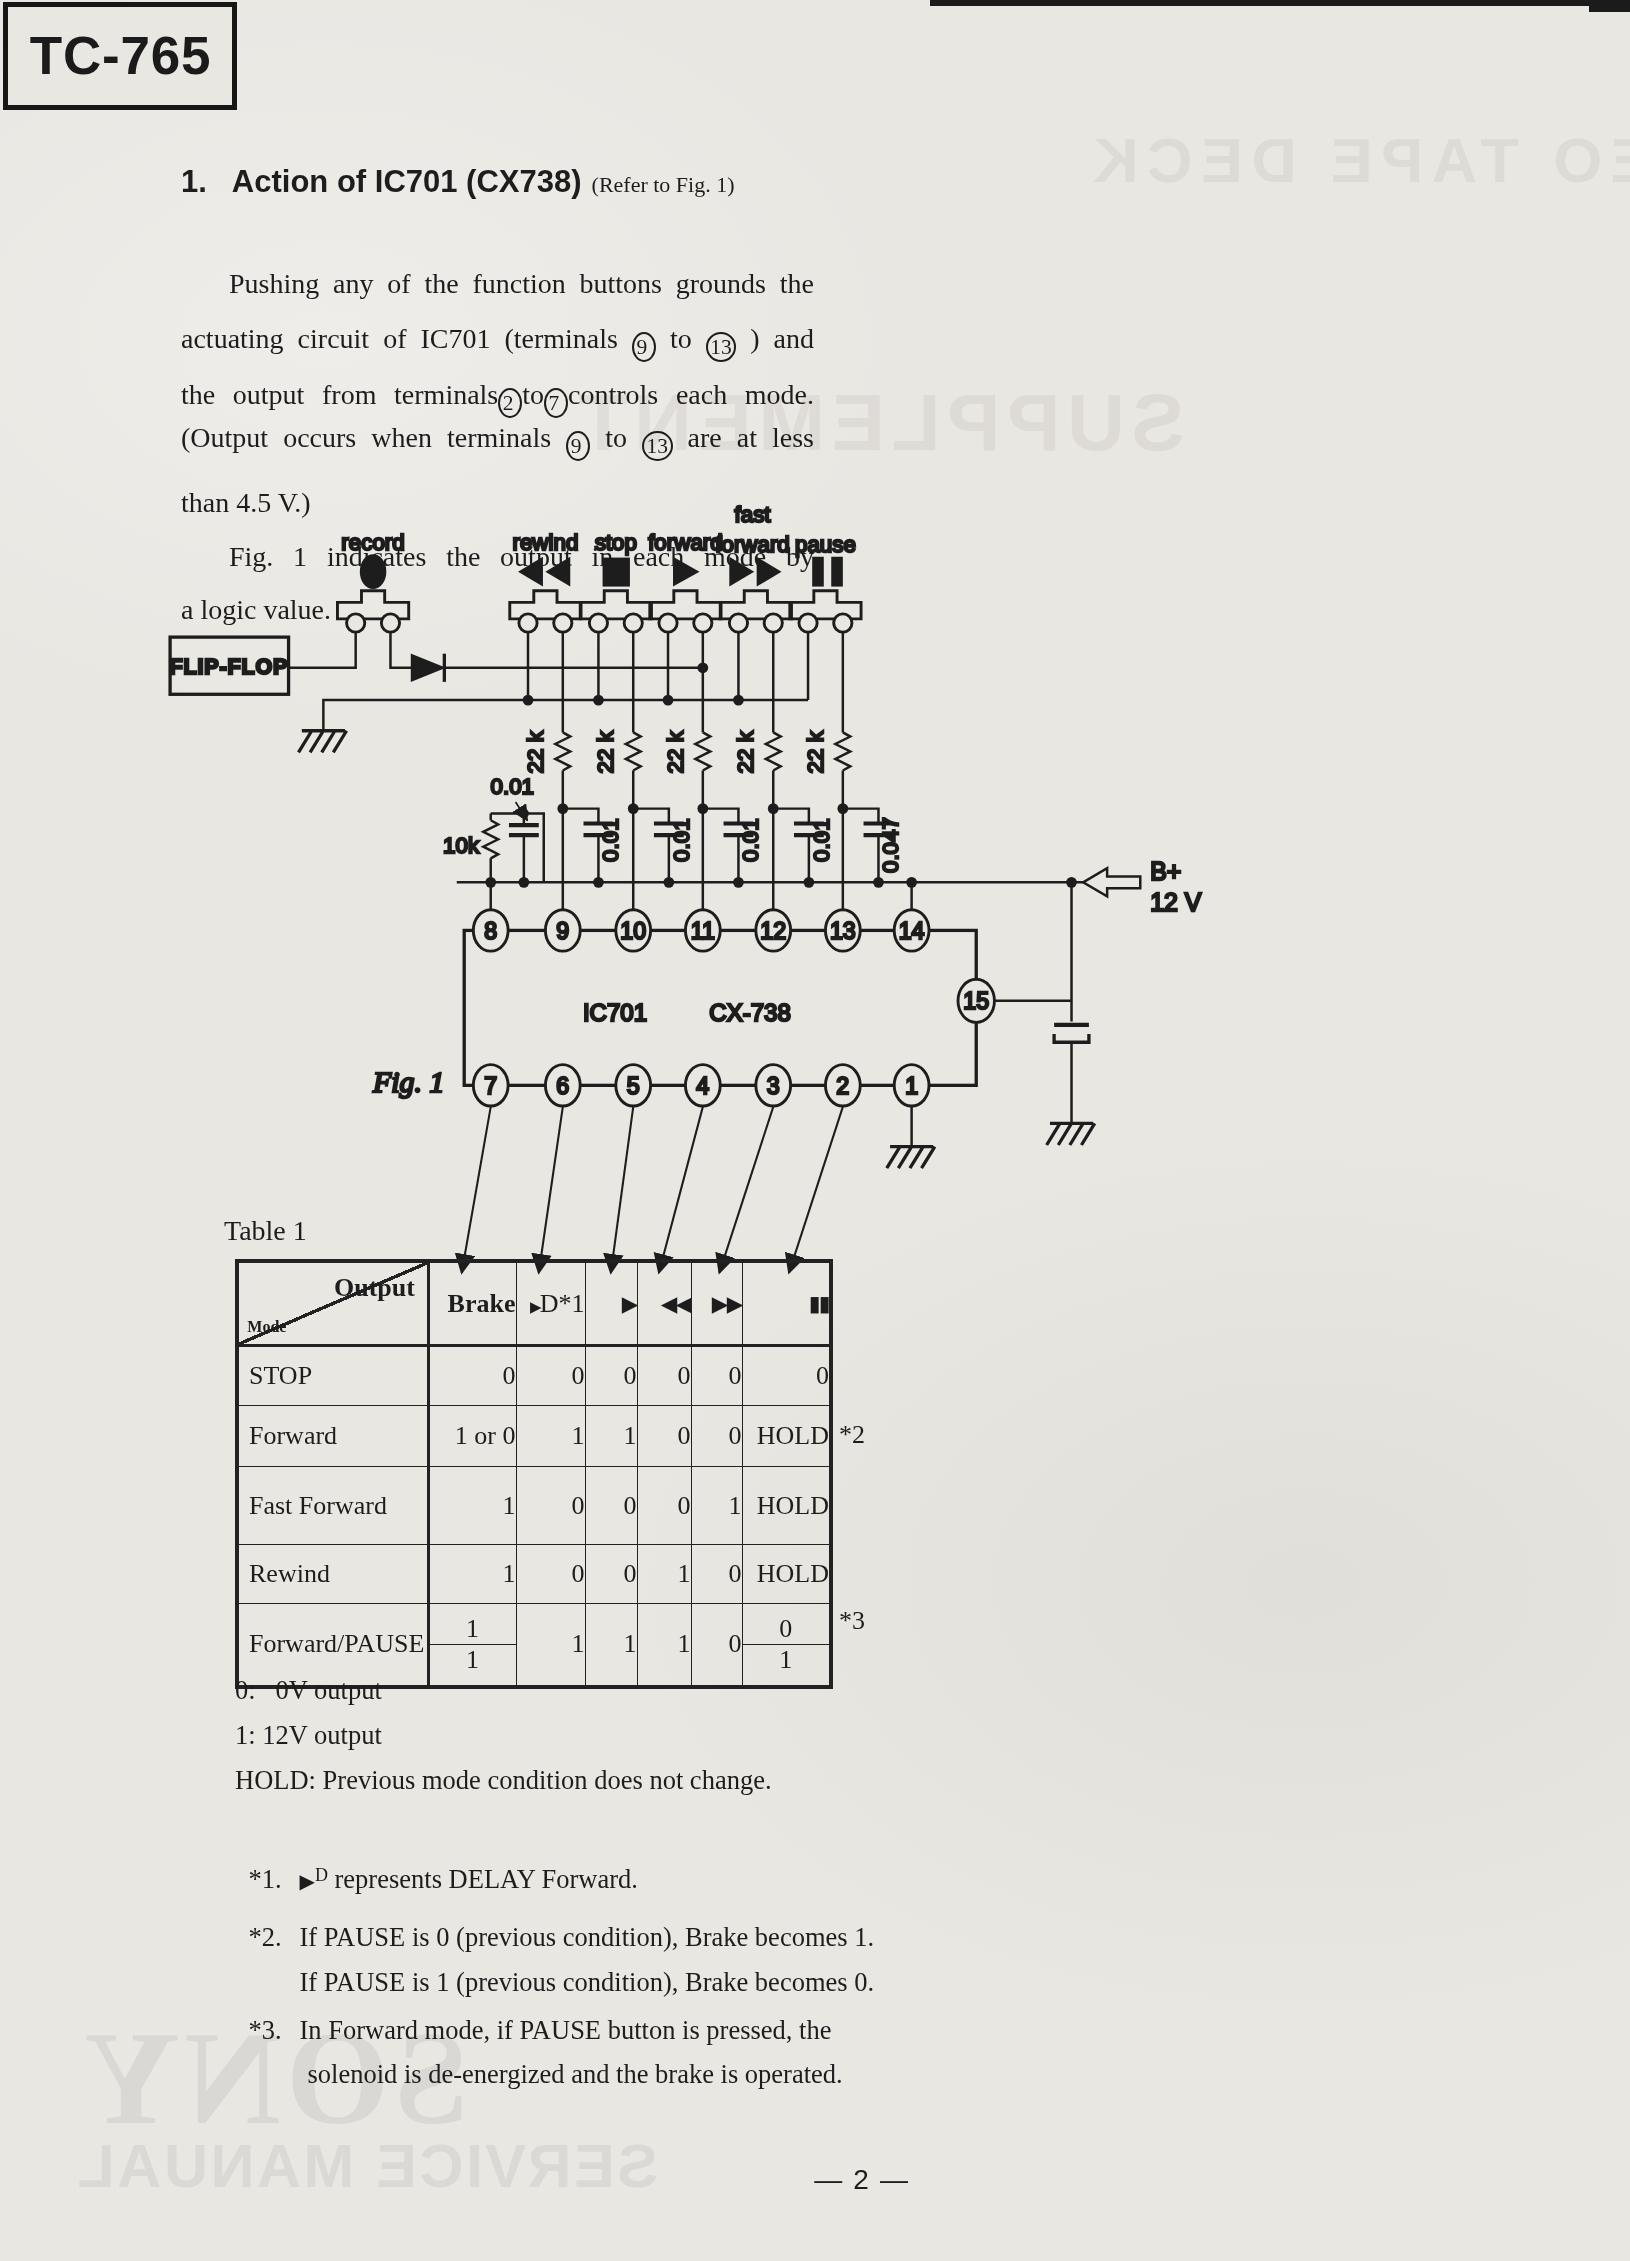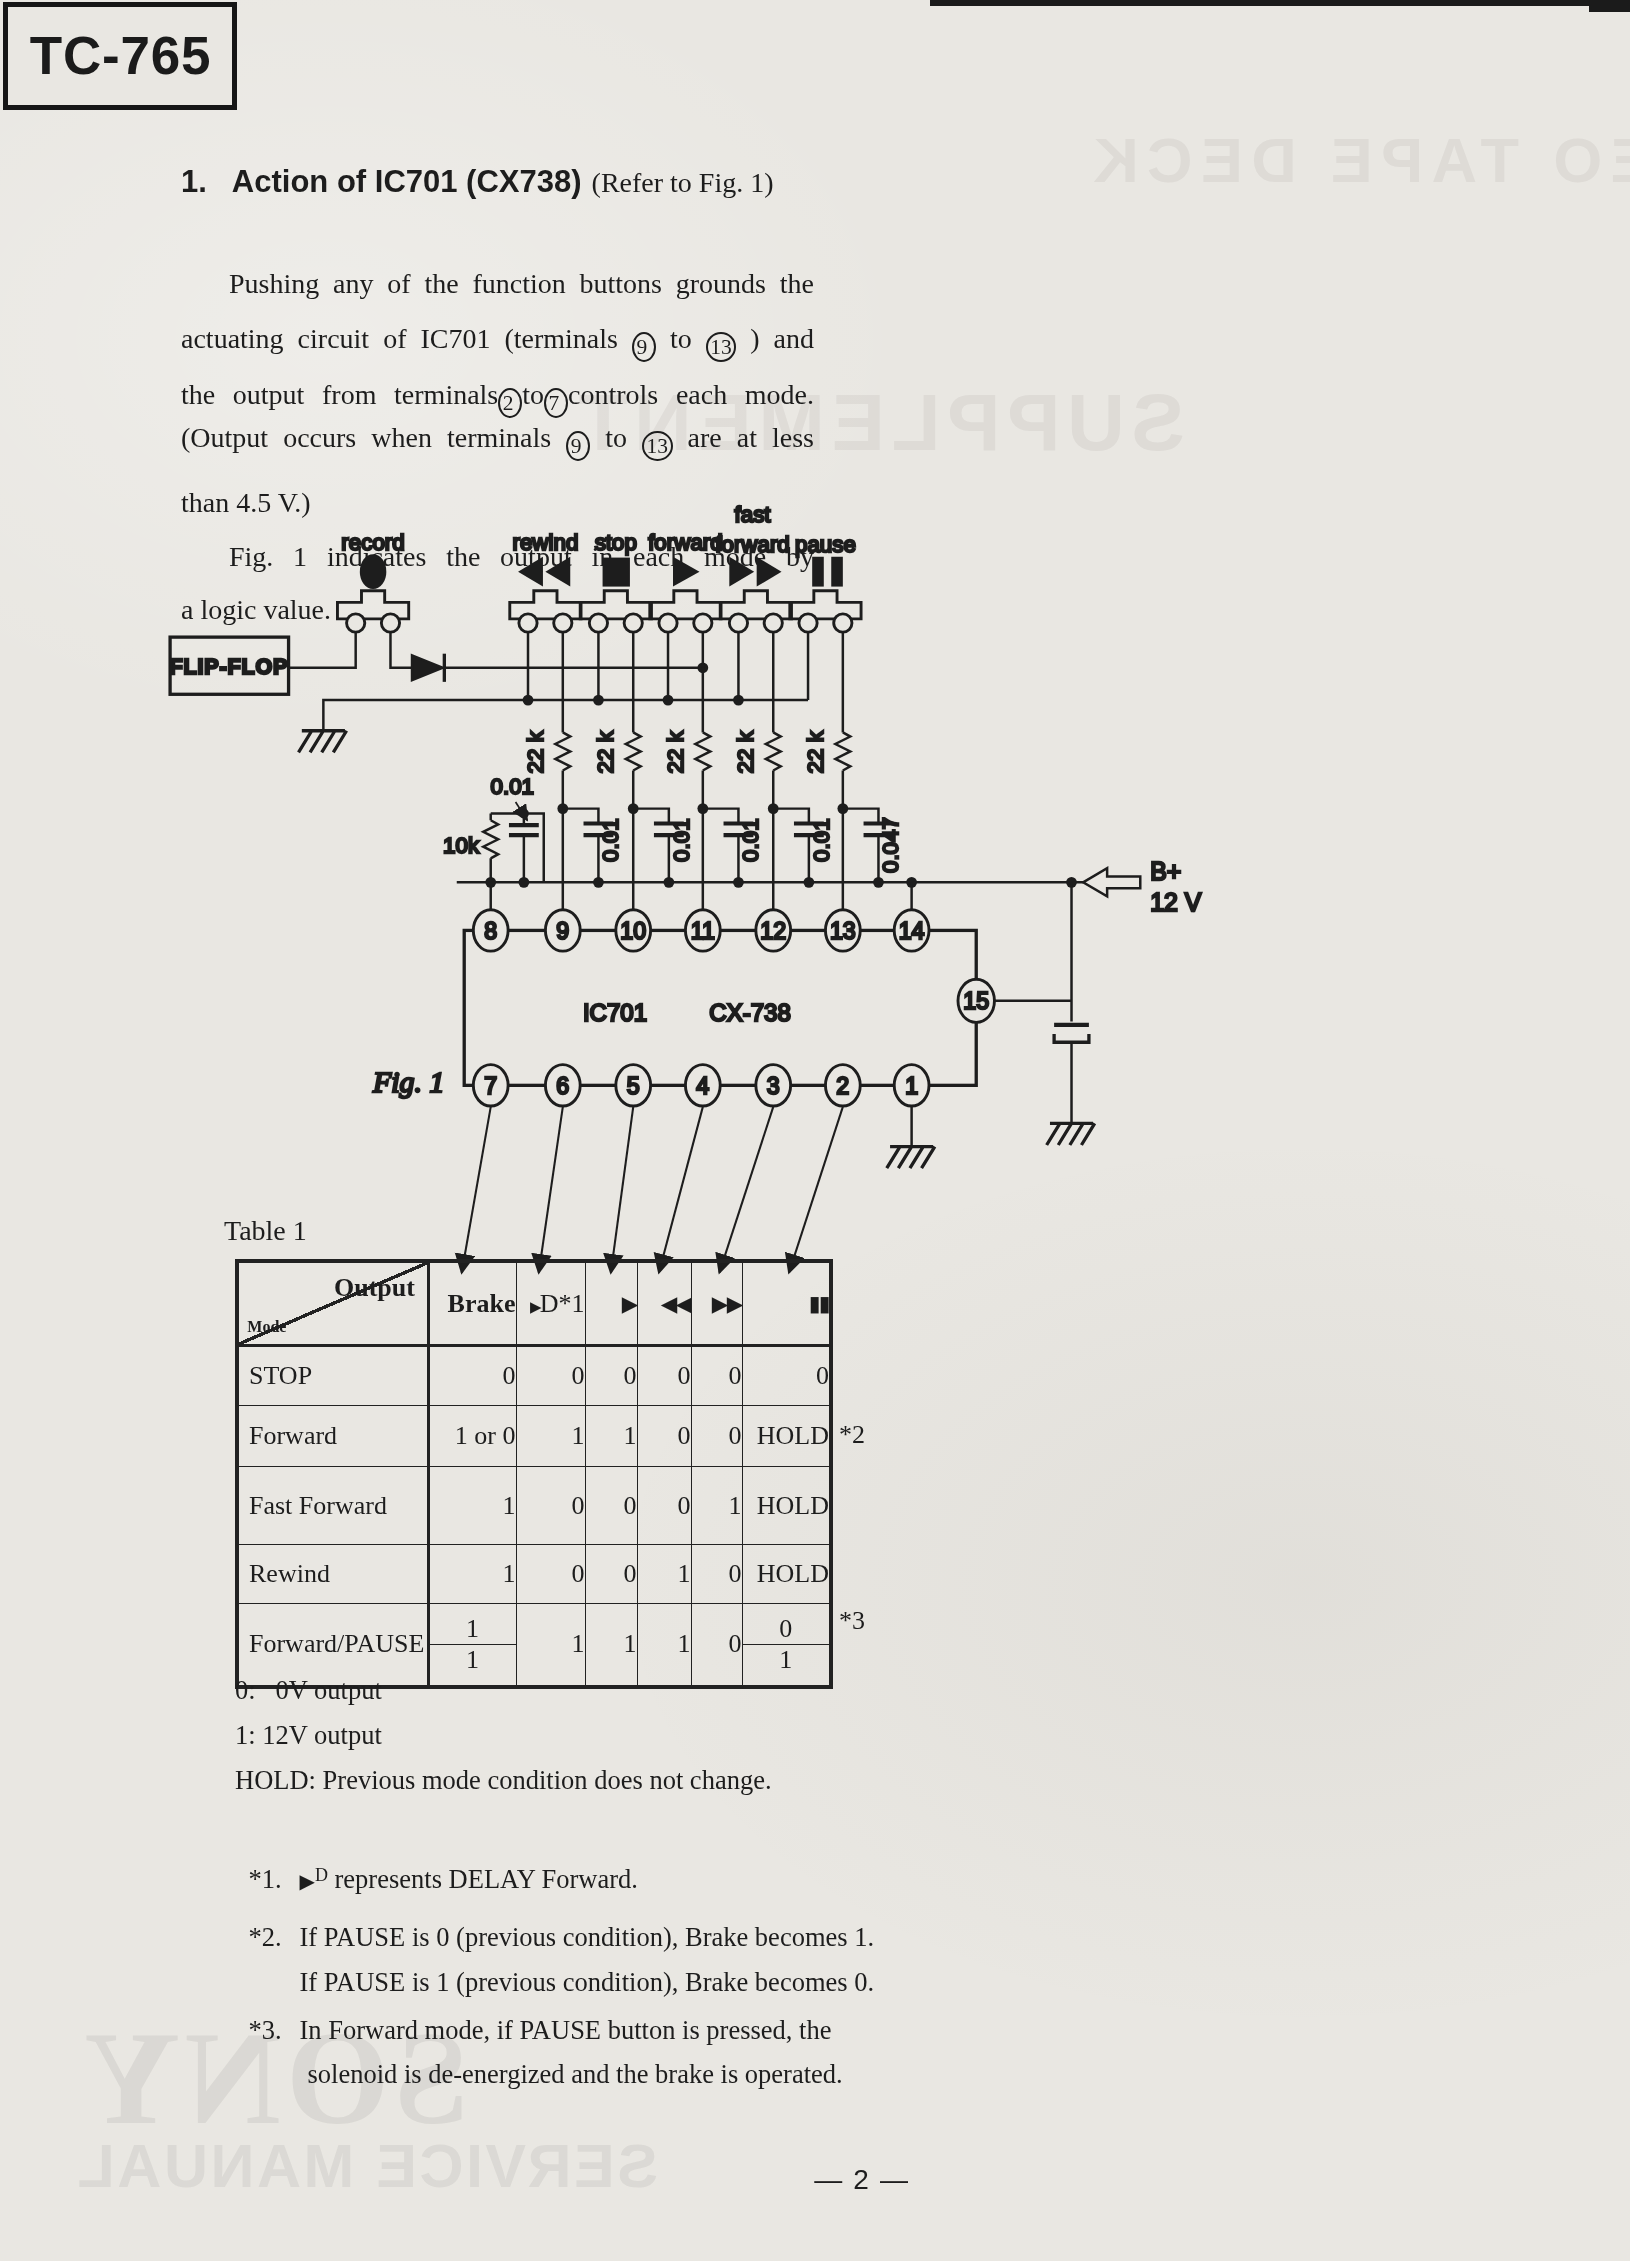--- a/index.html
+++ b/index.html
@@ -19,21 +19,21 @@
   .topbar{left:930px;top:0;width:701px;height:5.8px;background:#1b1b1b;}
   .topcorner{left:1589px;top:0;width:41px;height:12.4px;background:#1b1b1b;}
   
   .bleed{transform:scaleX(-1);font-family:"Liberation Sans",sans-serif;font-weight:bold;
          color:rgba(45,42,38,0.06);white-space:nowrap;}
   .bleed-serif{font-family:"Liberation Serif",serif;}
   
   .heading{left:181px;top:164px;white-space:nowrap;}
   .heading .num,.heading .ttl{font-family:"Liberation Sans",sans-serif;font-weight:bold;font-size:31px;}
   .heading .num{margin-right:25px;}
-  .heading .ref{font-size:28px;margin-left:10px;}
+  .heading .ref{font-size:22px;margin-left:10px;}
   
   .bline{left:181px;width:633px;font-size:28px;line-height:33px;text-align:justify;
          -moz-text-align-last:justify;text-align-last:justify;}
   .bline.noj{text-align:left;text-align-last:left;}
   .circ{display:inline-block;border:2.5px solid #1d1d1d;border-radius:50%;min-width:24px;height:30px;
         line-height:27px;text-align:center;font-size:21.5px;padding:0 2.5px;box-sizing:border-box;
         vertical-align:-5.8px;}
   
   #t1{left:235px;top:1259px;border-collapse:collapse;table-layout:fixed;background:transparent;}
   #t1 td{border:1.7px solid #222;text-align:right;font-size:26px;padding:0;overflow:hidden;}

